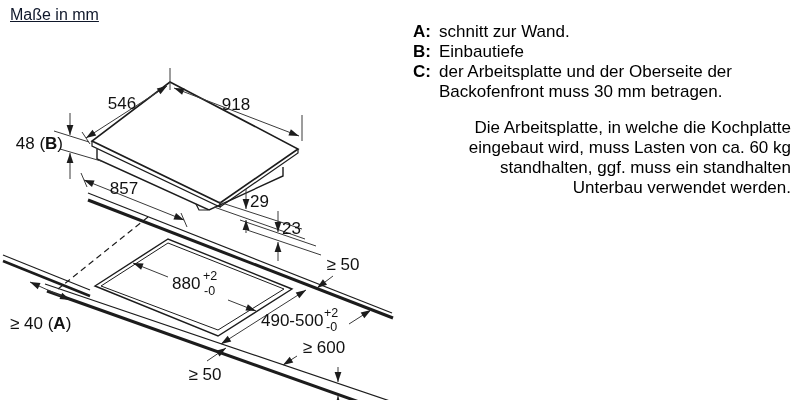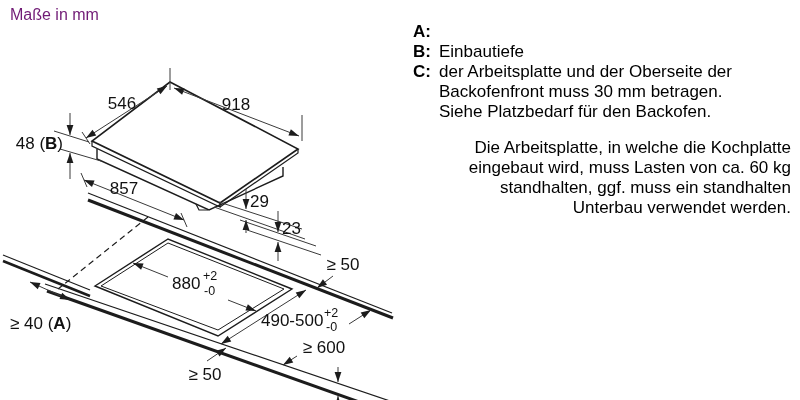--- a/index.html
+++ b/index.html
@@ -2,21 +2,21 @@
 <html><head>
 <meta charset="utf-8">
 <style>
   html,body{margin:0;padding:0;}
   body{
     width:800px;height:400px;background:#ffffff;overflow:hidden;
     font-family:"Liberation Sans", sans-serif;color:#000;
     position:relative;
   }
   .page-title{
-    position:absolute;left:10px;top:6px;font-size:16px;color:#701a75;
+    position:absolute;left:10px;top:6px;font-size:16px;color:#0f172a;text-decoration:underline;
   }
   .diagram-wrap{position:absolute;left:0;top:1px;width:400px;height:388px;margin-top:48px;}
   svg text{fill:#111;font-family:"Liberation Sans",sans-serif;}
   .dim-label{font-size:17px;}
   .dim-small{font-size:12.5px;}
   .right-col{
     position:absolute;left:413px;top:22px;width:378px;font-size:17px;
     line-height:20px;color:#000;
   }
   .legend-row{display:flex;}
@@ -154,34 +154,34 @@
   <text class="dim-label" x="205" y="331" text-anchor="middle">≥ 50</text>
   <text class="dim-label" x="10" y="280"><tspan>≥ 40 (</tspan><tspan font-weight="bold">A</tspan><tspan>)</tspan></text>
   <text class="dim-label" x="258" y="370"><tspan>≥ 16 (</tspan><tspan font-weight="bold">C</tspan><tspan>)</tspan></text>
 </svg>
 </div>
 
 <div class="right-col">
   <div class="legend-row">
     <div class="legend-key">A:</div>
     <div class="legend-lines">
+      <div>schnitt zur Wand.</div>
     </div>
   </div>
   <div class="legend-row">
     <div class="legend-key">B:</div>
     <div class="legend-lines">
       <div>Einbautiefe</div>
     </div>
   </div>
   <div class="legend-row">
     <div class="legend-key">C:</div>
     <div class="legend-lines">
       <div>der Arbeitsplatte und der Oberseite der</div>
       <div>Backofenfront muss 30 mm betragen.</div>
-      <div>Siehe Platzbedarf für den Backofen.</div>
     </div>
   </div>
   <div class="note-block">
     <div>Die Arbeitsplatte, in welche die Kochplatte</div>
     <div>eingebaut wird, muss Lasten von ca. 60 kg</div>
     <div>standhalten, ggf. muss ein standhalten</div>
     <div>Unterbau verwendet werden.</div>
   </div>
 </div>
 

